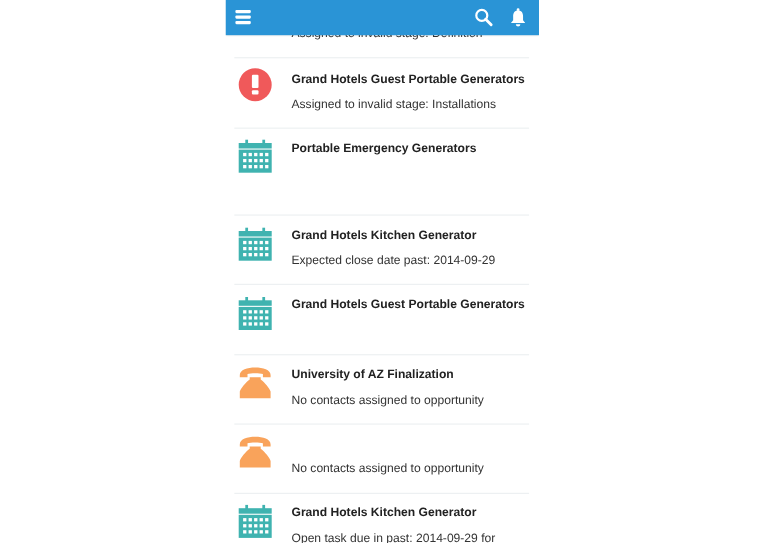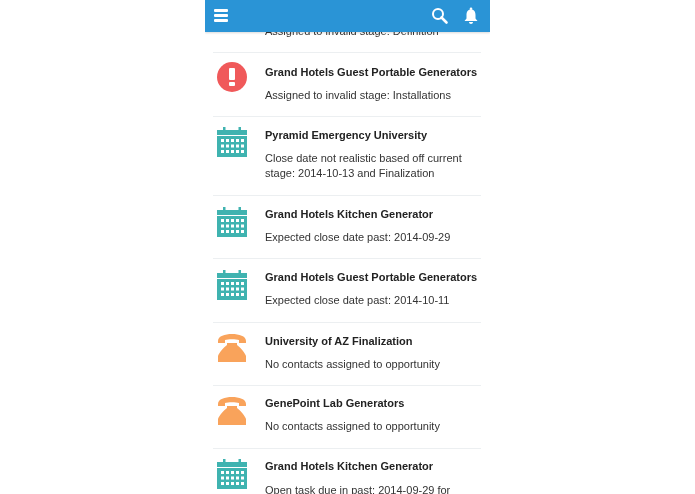--- a/index.html
+++ b/index.html
@@ -80,22 +80,21 @@
             <rect x="15" y="18.5" width="3" height="3"></rect>
             <rect x="20" y="18.5" width="3" height="3"></rect>
             <rect x="25" y="18.5" width="3" height="3"></rect>
           <rect x="5" y="24" width="3" height="3"></rect>
             <rect x="10" y="24" width="3" height="3"></rect>
             <rect x="15" y="24" width="3" height="3"></rect>
             <rect x="20" y="24" width="3" height="3"></rect>
             <rect x="25" y="24" width="3" height="3"></rect>
         </g>
       </svg>
-      <div class="title" style="top:12px">Pyramid Emergency University</div>
-      <div class="desc" style="top:34px">Close date not realistic based off current stage: 2014-10-13 and Finalization</div>
+      <div class="title" style="top:12px">Portable Emergency Generators</div>
     </div>
     <div class="sep" style="top:195px"></div>
 
     <div class="item" style="top:196px;height:62px">
       <svg class="icon" style="top:10px" viewBox="0 0 32 32">
         <rect x="1" y="4" width="30" height="5" fill="#3fb3b0"></rect>
         <rect x="7" y="1" width="2.5" height="5" fill="#3fb3b0"></rect>
         <rect x="22.5" y="1" width="2.5" height="5" fill="#3fb3b0"></rect>
         <rect x="1" y="10" width="30" height="21" fill="#3fb3b0"></rect>
         <g fill="#fff">
@@ -139,40 +138,38 @@
             <rect x="20" y="18.5" width="3" height="3"></rect>
             <rect x="25" y="18.5" width="3" height="3"></rect>
           <rect x="5" y="24" width="3" height="3"></rect>
             <rect x="10" y="24" width="3" height="3"></rect>
             <rect x="15" y="24" width="3" height="3"></rect>
             <rect x="20" y="24" width="3" height="3"></rect>
             <rect x="25" y="24" width="3" height="3"></rect>
         </g>
       </svg>
       <div class="title" style="top:12px">Grand Hotels Guest Portable Generators</div>
-      <div class="desc" style="top:34px">Expected close date past: 2014-10-11</div>
     </div>
     <div class="sep" style="top:322px"></div>
 
     <div class="item" style="top:323px;height:62px">
       <svg class="icon" style="top:9px" viewBox="0 0 32 32">
         <path d="M2 9 C2 4 9 2 16 2 C23 2 30 4 30 9 L30 11 L23 11 L23 8 C20 7 12 7 9 8 L9 11 L2 11 Z" fill="#f9a35b"></path>
         <path d="M11 11 L21 11 L21 13 C25 16 29 21 30 24 L30 30 L2 30 L2 24 C3 21 7 16 11 13 Z" fill="#f9a35b"></path>
       </svg>
       <div class="title" style="top:12px">University of AZ Finalization</div>
       <div class="desc" style="top:34px">No contacts assigned to opportunity</div>
     </div>
     <div class="sep" style="top:385px"></div>
 
     <div class="item" style="top:386px;height:62px">
       <svg class="icon" style="top:9px" viewBox="0 0 32 32">
         <path d="M2 9 C2 4 9 2 16 2 C23 2 30 4 30 9 L30 11 L23 11 L23 8 C20 7 12 7 9 8 L9 11 L2 11 Z" fill="#f9a35b"></path>
         <path d="M11 11 L21 11 L21 13 C25 16 29 21 30 24 L30 30 L2 30 L2 24 C3 21 7 16 11 13 Z" fill="#f9a35b"></path>
       </svg>
-      <div class="title" style="top:11px">GenePoint Lab Generators</div>
       <div class="desc" style="top:33px">No contacts assigned to opportunity</div>
     </div>
     <div class="sep" style="top:448px"></div>
 
     <div class="item" style="top:449px;height:60px">
       <svg class="icon" style="top:9px" viewBox="0 0 32 32">
         <rect x="1" y="4" width="30" height="5" fill="#3fb3b0"></rect>
         <rect x="7" y="1" width="2.5" height="5" fill="#3fb3b0"></rect>
         <rect x="22.5" y="1" width="2.5" height="5" fill="#3fb3b0"></rect>
         <rect x="1" y="10" width="30" height="21" fill="#3fb3b0"></rect>

